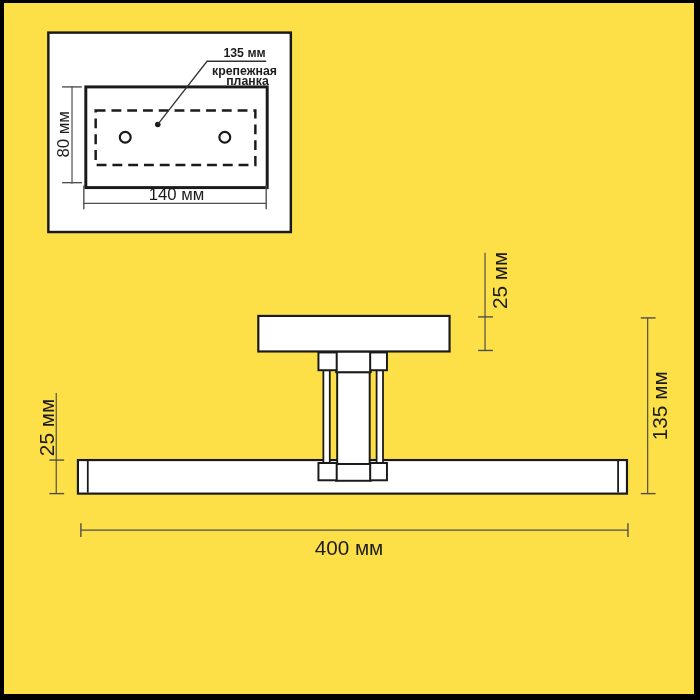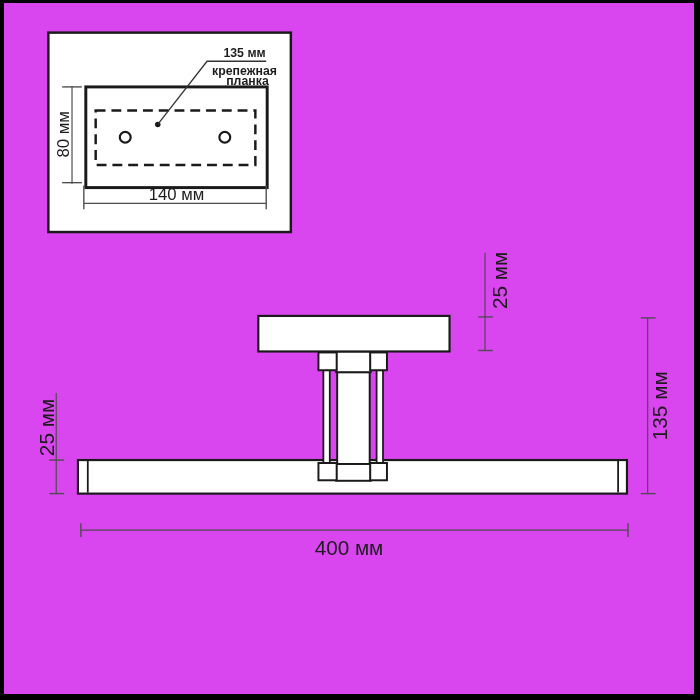--- a/index.html
+++ b/index.html
@@ -1,20 +1,20 @@
 <!DOCTYPE html>
 <html><head>
 <meta charset="utf-8">
 <style>
   html,body{margin:0;padding:0;background:#ffffff;}
   .canvas{
     position:relative;
     width:700px;height:700px;
     box-sizing:border-box;
-    background:#d946ef;
+    background:#fde047;
     border:solid #000000;
     border-width:3px 6px 6px 4px;
     overflow:hidden;
     font-family:"Liberation Sans", sans-serif;
   }
   svg{display:block;width:100%;height:100%;}
   .outline{fill:#ffffff;stroke:#1a1a1a;}
   .thin{fill:none;stroke:#4d4d4d;}
   .dimtxt{fill:#1c1c1c;font-family:"Liberation Sans", sans-serif;font-size:21px;font-weight:500;}
   .dimtxt-sm{fill:#1c1c1c;font-family:"Liberation Sans", sans-serif;font-size:17px;font-weight:500;}

